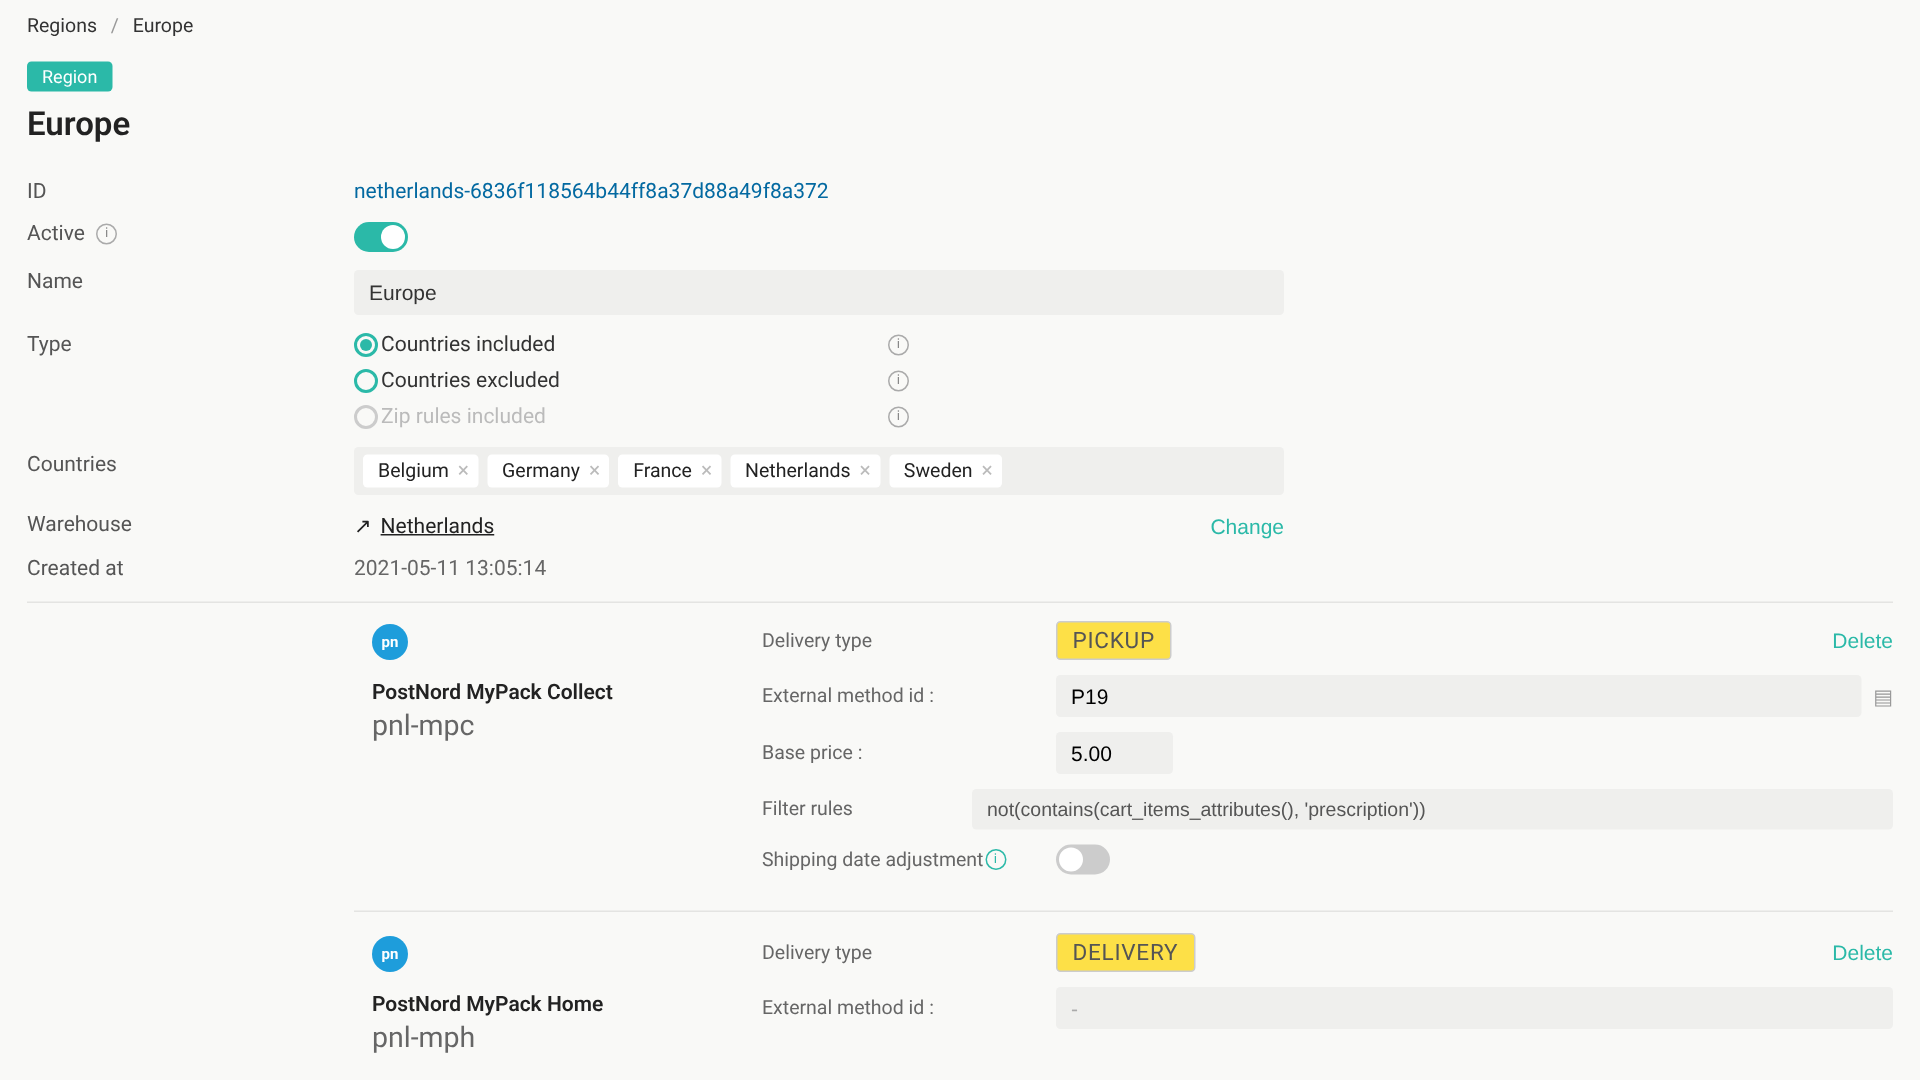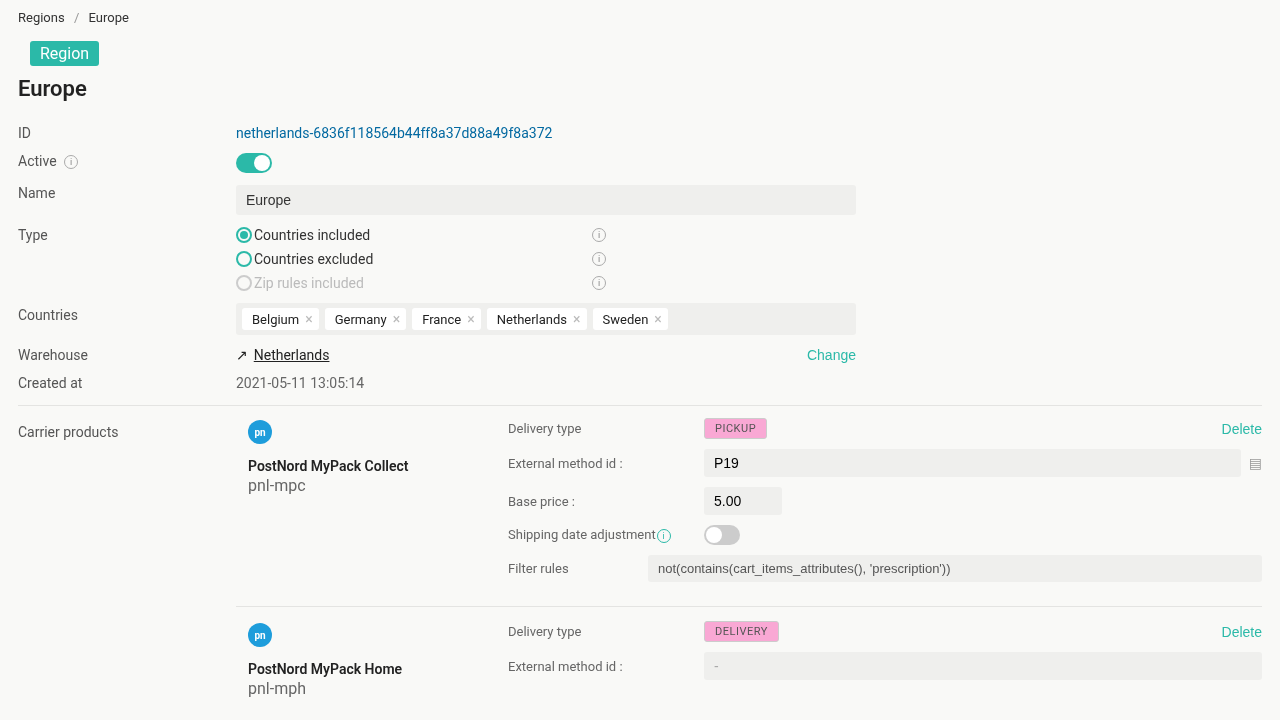--- a/index.html
+++ b/index.html
@@ -11,21 +11,21 @@
     width: 1280px;
     height: 720px;
     overflow: hidden;
   }
   .page { padding: 10px 18px 0 18px; }
   .breadcrumb { font-size: 13px; color: #333; margin-bottom: 16px; }
   .breadcrumb a { color: #333; text-decoration: none; }
   .breadcrumb .sep { margin: 0 6px; color: #999; }
   .badge {
     display: inline-block; background: #2bb9a8; color: #fff;
-    font-size: 16px; padding: 3px 10px; border-radius: 3px; margin-bottom: 10px; margin-left: 12px;
+    font-size: 12px; padding: 3px 10px; border-radius: 3px; margin-bottom: 10px;
   }
   h1 { font-size: 22px; font-weight: 600; margin-bottom: 18px; }
   .form { display: grid; grid-template-columns: 210px 1fr; column-gap: 8px; }
   .label { color: #555; font-size: 14px; padding-top: 6px; }
   .value { padding: 6px 0; }
   .row { display: contents; }
   .info-icon {
     display: inline-flex; align-items: center; justify-content: center;
     width: 14px; height: 14px; border: 1px solid #aaa; border-radius: 50%;
     font-size: 9px; color: #888; margin-left: 4px; vertical-align: middle;
@@ -72,29 +72,29 @@
   .created { color: #666; }
   .divider { grid-column: 1 / -1; border-top: 1px solid #e4e4e2; margin: 8px 0 12px 0; }
   .carrier-block { grid-column: 2 / -1; display: flex; gap: 30px; padding-bottom: 14px; margin-left: 0; }
   .carrier-left { width: 230px; padding-top: 2px; margin-left: 12px;}
   .carrier-logo {
     width: 24px; height: 24px; background: #1e9ddb; border-radius: 50%;
     color: #fff; font-size: 10px; font-weight: 700; display: flex;
     align-items: center; justify-content: center; margin-bottom: 14px;
   }
   .carrier-name { font-weight: 600; font-size: 14px; margin-bottom: 2px; }
-  .carrier-code { color: #666; font-size: 16px; }
+  .carrier-code { color: #666; font-size: 19px; }
   .carrier-right { flex: 1; }
   .cr-row { display: flex; align-items: center; margin-bottom: 10px; }
   .cr-label { width: 196px; color: #666; font-size: 13px; }
   .cr-label .info-icon { margin-left: 1px; }
   .cr-field { flex: 1; display: flex; align-items: center; gap: 8px; }
   .pill {
-    border: 1px solid #ccc; background: #f9a8d4; padding: 3px 10px;
-    font-size: 11px; border-radius: 3px; color: #555; letter-spacing: 0.5px;
+    border: 1px solid #ccc; background: #fde047; padding: 3px 10px;
+    font-size: 15px; border-radius: 3px; color: #555; letter-spacing: 0.5px;
   }
   .delete-btn {
     margin-left: auto; color: #2bb9a8; background: none; border: none;
     font-size: 14px; cursor: pointer;
   }
   .sm-input {
     background: #efefed; border: none; padding: 6px 10px; border-radius: 3px;
     font-size: 14px; width: 78px;
   }
   .lg-input {
@@ -210,21 +210,20 @@
       </div>
     </div>
 
     <div class="row">
       <div class="label">Created at</div>
       <div class="value created">2021-05-11 13:05:14</div>
     </div>
 
     <div class="divider"></div>
 
-    <div class="label cp-label">Carrier products</div>
 
     <div class="carrier-block">
       <div class="carrier-left">
         <div class="carrier-logo">pn</div>
         <div class="carrier-name">PostNord MyPack Collect</div>
         <div class="carrier-code">pnl-mpc</div>
       </div>
       <div class="carrier-right">
         <div class="cr-row">
           <div class="cr-label">Delivery type</div>
@@ -240,31 +239,31 @@
             <span class="list-icon">▤</span>
           </div>
         </div>
         <div class="cr-row">
           <div class="cr-label"><span>Base price</span> :</div>
           <div class="cr-field">
             <input class="sm-input" value="5.00" style="">
           </div>
         </div>
         <div class="cr-row">
+          <div class="cr-label">Filter rules</div>
+          <div class="cr-field">
+            <input class="xl-input" value="not(contains(cart_items_attributes(), 'prescription'))" style="">
+          </div>
+        </div>
+        <div class="cr-row">
           <div class="cr-label" style="width:196px"><span>Shipping date adjustment</span><span class="info-icon" style="border-color:#2bb9a8;color:#2bb9a8">i</span></div>
           <div class="cr-field">
             <div class="toggle off">
                 <div class="knob"></div>
               </div>
-          </div>
-        </div>
-        <div class="cr-row">
-          <div class="cr-label">Filter rules</div>
-          <div class="cr-field">
-            <input class="xl-input" value="not(contains(cart_items_attributes(), 'prescription'))" style="">
           </div>
         </div>
       </div>
     </div>
 
     <div class="sep-line"></div>
 
     <div class="carrier-block" style="grid-column:2/-1">
       <div class="carrier-left">
         <div class="carrier-logo">pn</div>

